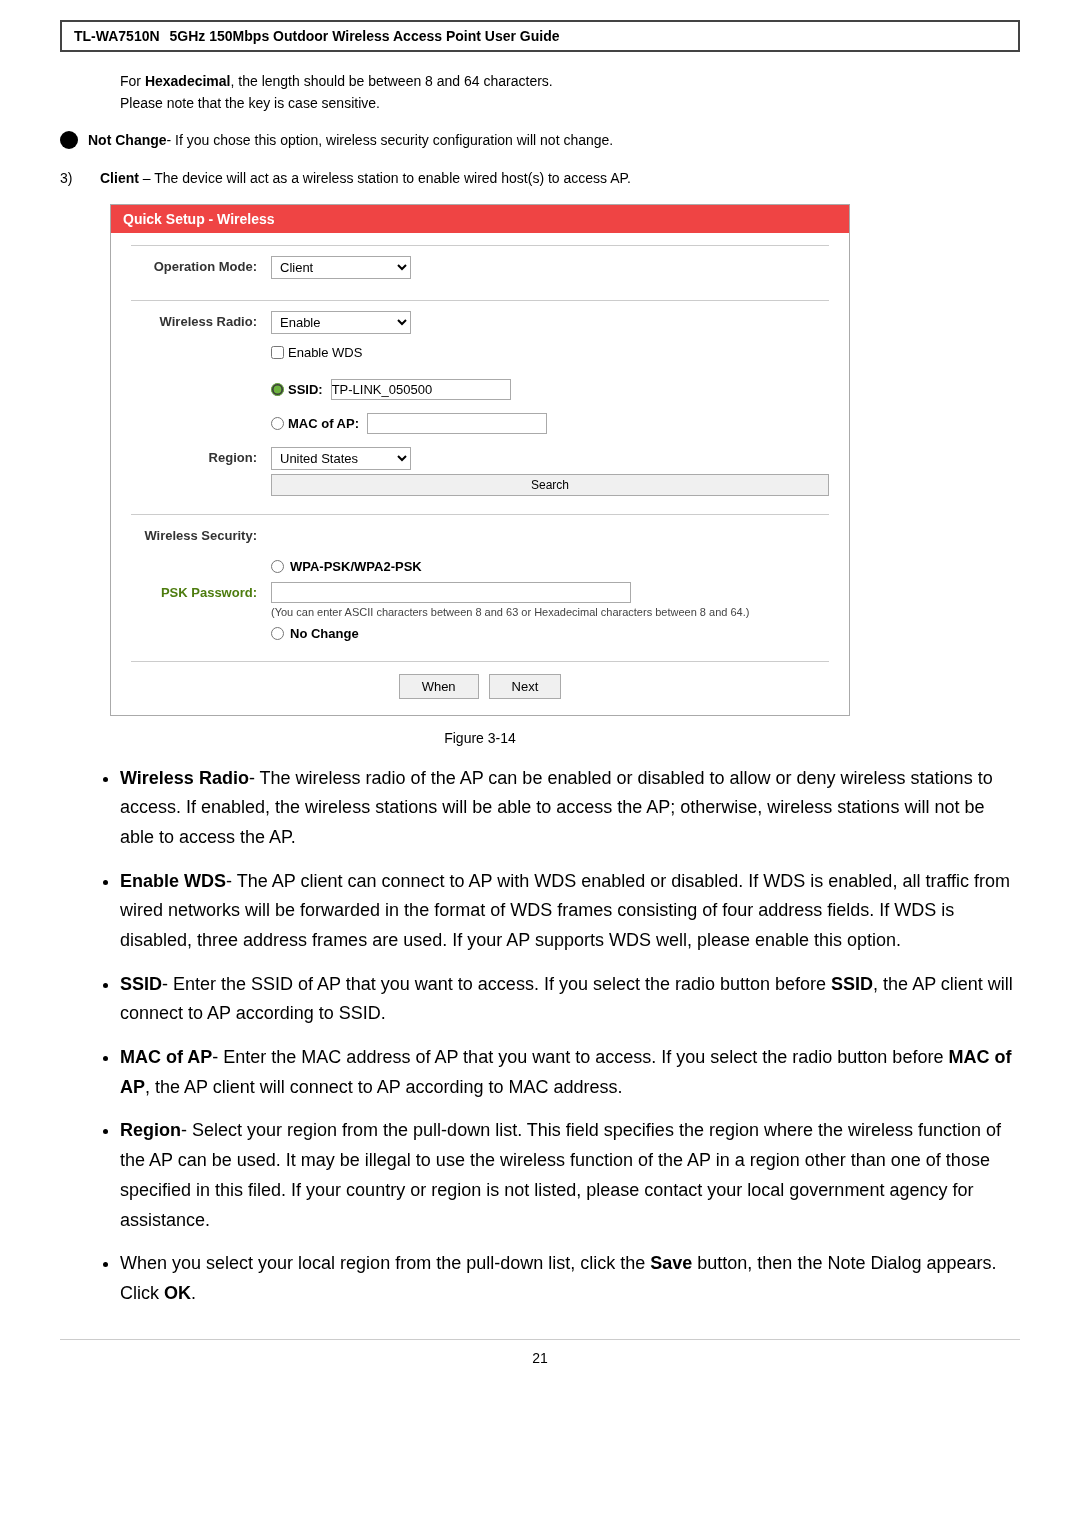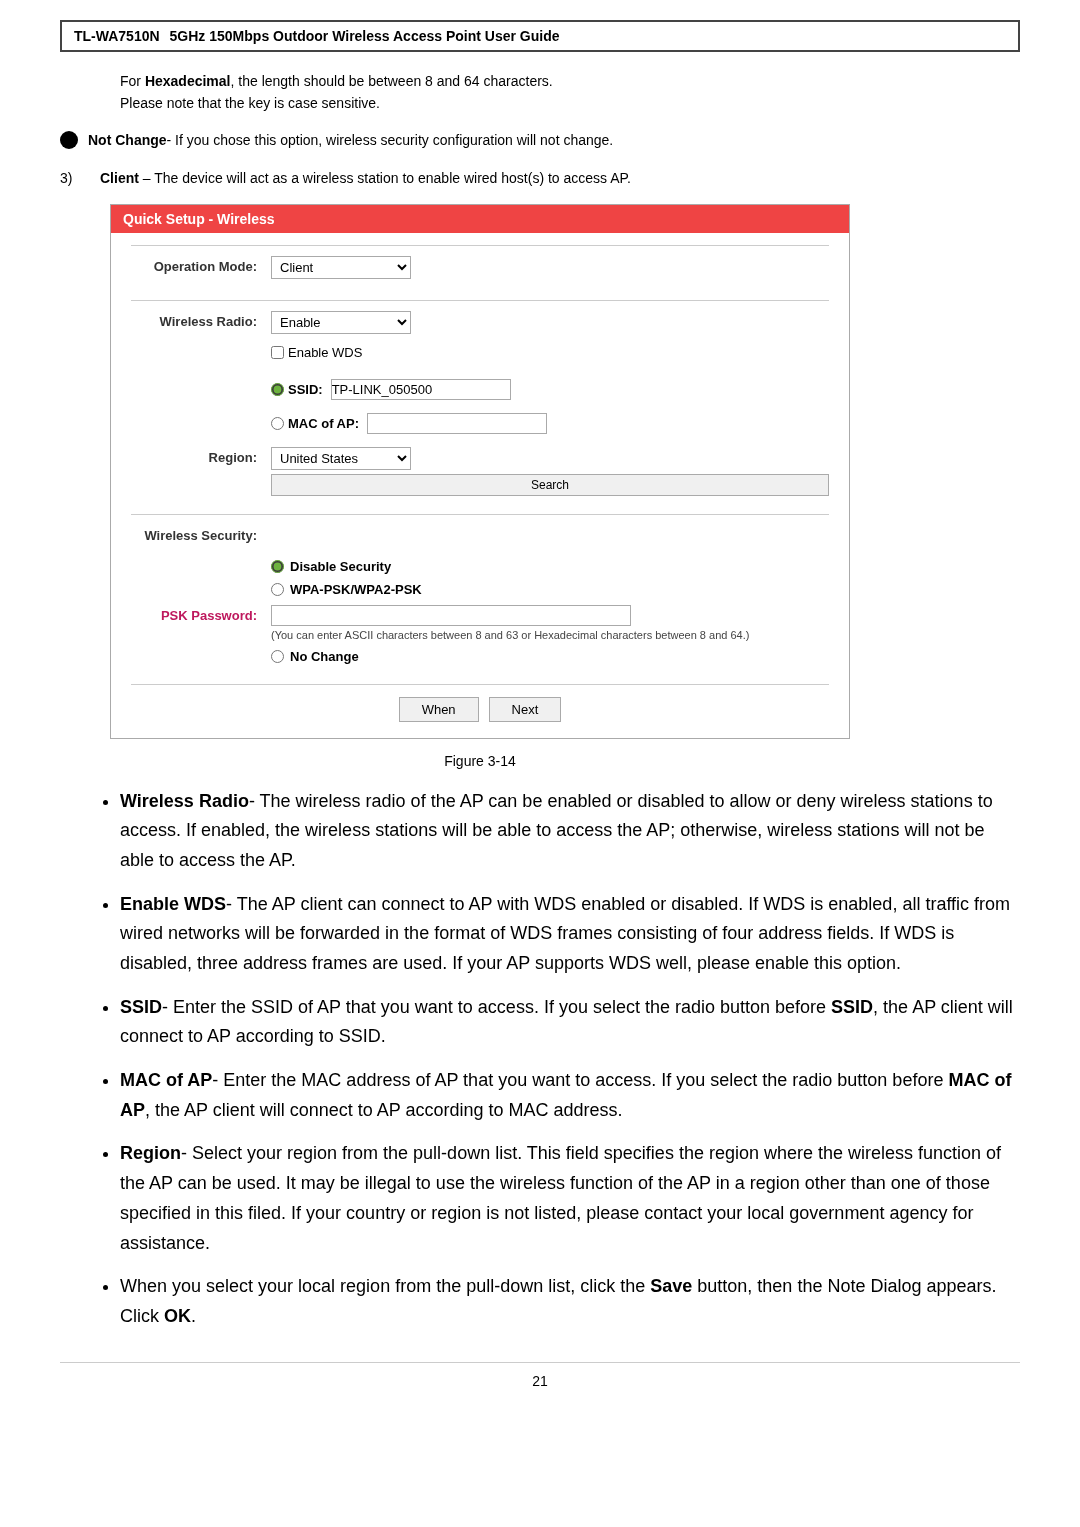--- a/index.html
+++ b/index.html
@@ -294,38 +294,31 @@
         </div>
       </div>
     </div>
 
     <div class="security-section">
       <div class="form-row">
         <span class="form-label">Wireless Security:</span>
         <div></div>
       </div>
 
+
       <div class="security-row">
         <span class="security-spacer"></span>
         <div style="display:flex;align-items:center;">
-          <input type="radio" name="security" checked="" style="margin-right: 6px; accent-color: rgb(109, 179, 63);">
-          <strong style="font-size:13px;">Disable Security</strong>
-        </div>
-      </div>
-
-      <div class="security-row">
-        <span class="security-spacer"></span>
-        <div style="display:flex;align-items:center;">
           <input type="radio" name="security" style="margin-right: 6px;">
           <strong style="font-size:13px;">WPA-PSK/WPA2-PSK</strong>
         </div>
       </div>
 
       <div class="security-row">
-        <span class="form-label" style="min-width:140px;text-align:right;padding-right:14px;font-size:13px;font-weight:bold;color:#be185d;padding-top:3px;">PSK Password:</span>
+        <span class="form-label" style="min-width:140px;text-align:right;padding-right:14px;font-size:13px;font-weight:bold;color:#4d7c0f;padding-top:3px;">PSK Password:</span>
         <div>
           <input type="text" class="form-input-wide" value="" style="">
           <div class="hint-text">(You can enter ASCII characters between 8 and 63 or Hexadecimal characters between 8 and 64.)</div>
         </div>
       </div>
 
       <div class="security-row">
         <span class="security-spacer"></span>
         <div style="display:flex;align-items:center;">
           <input type="radio" name="security" style="margin-right: 6px;">

